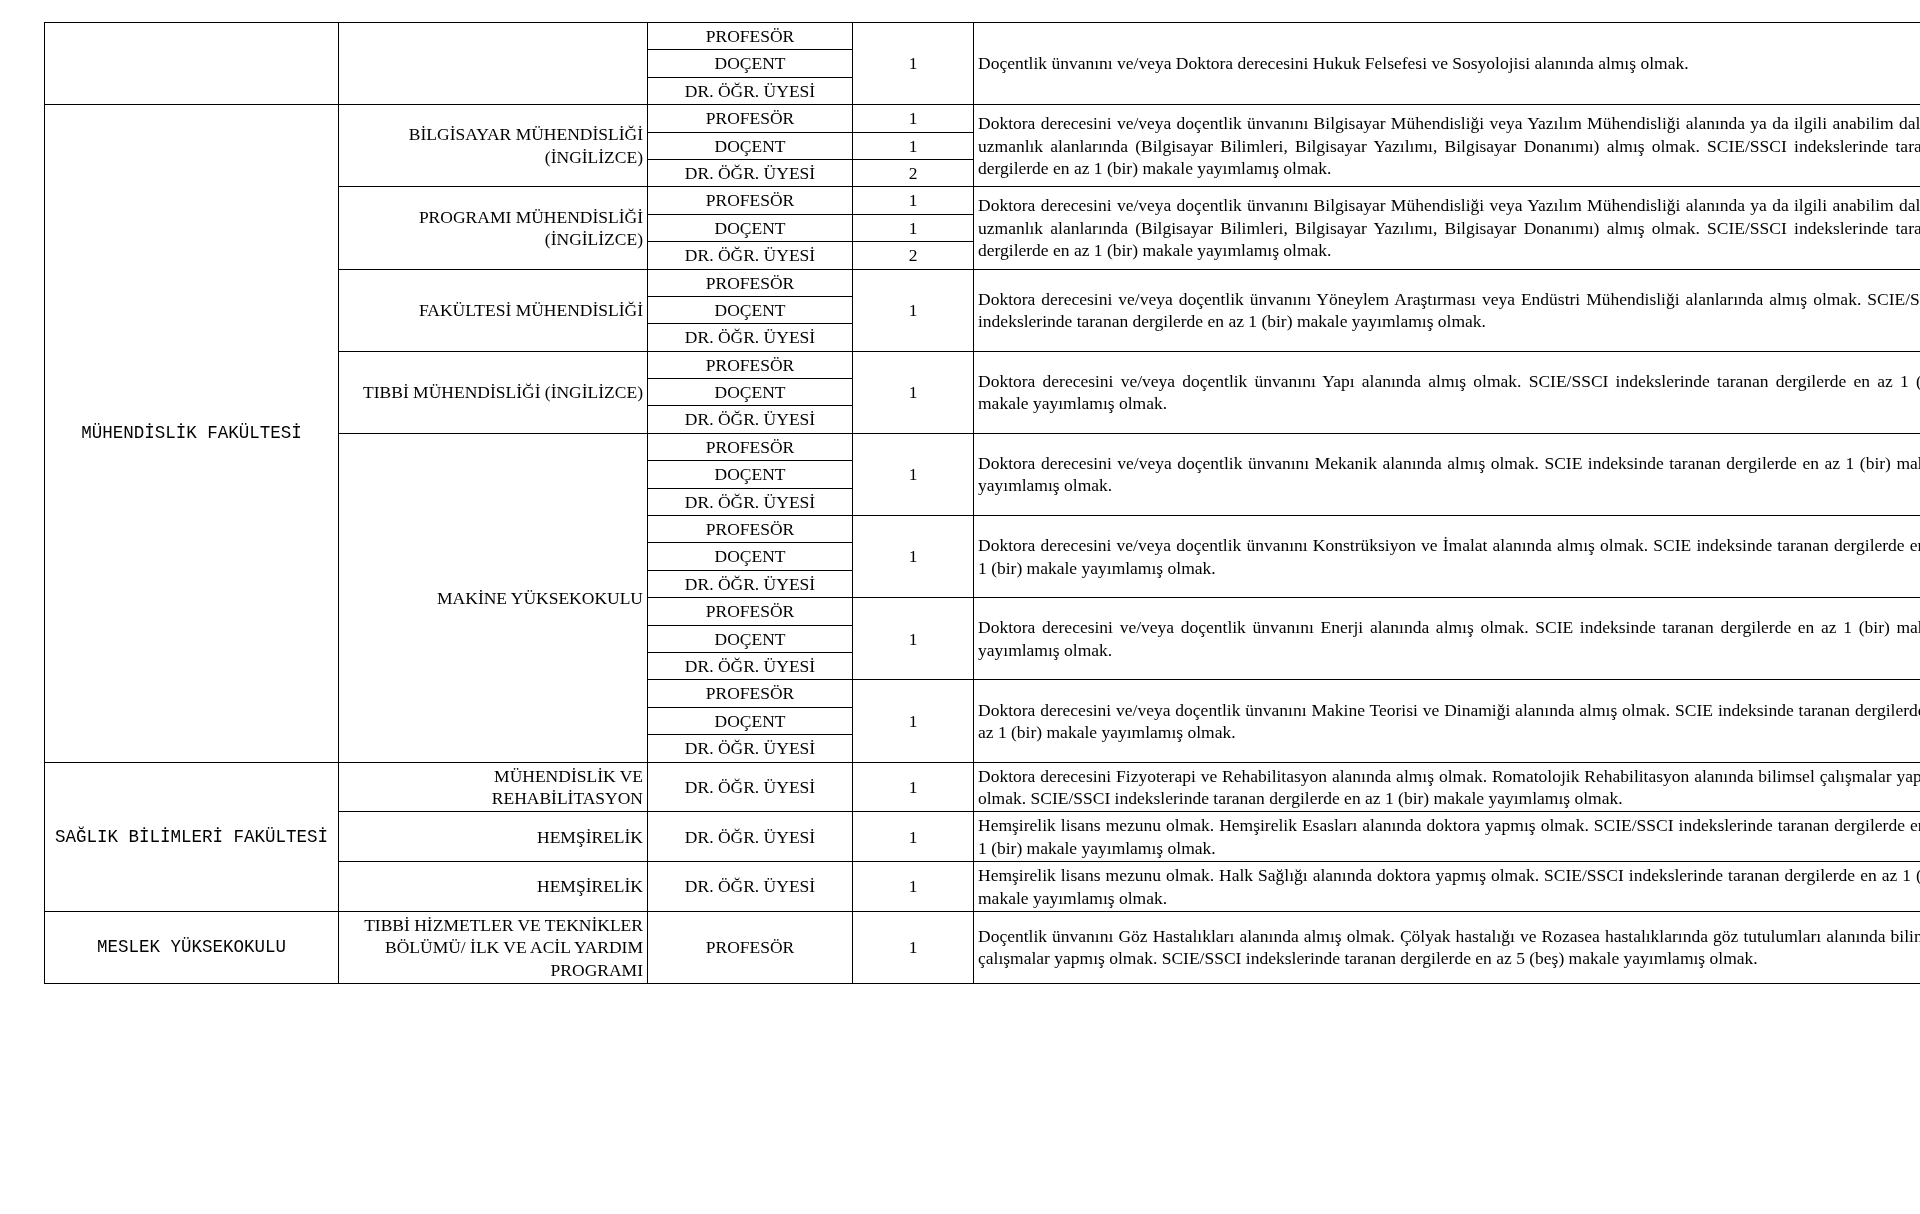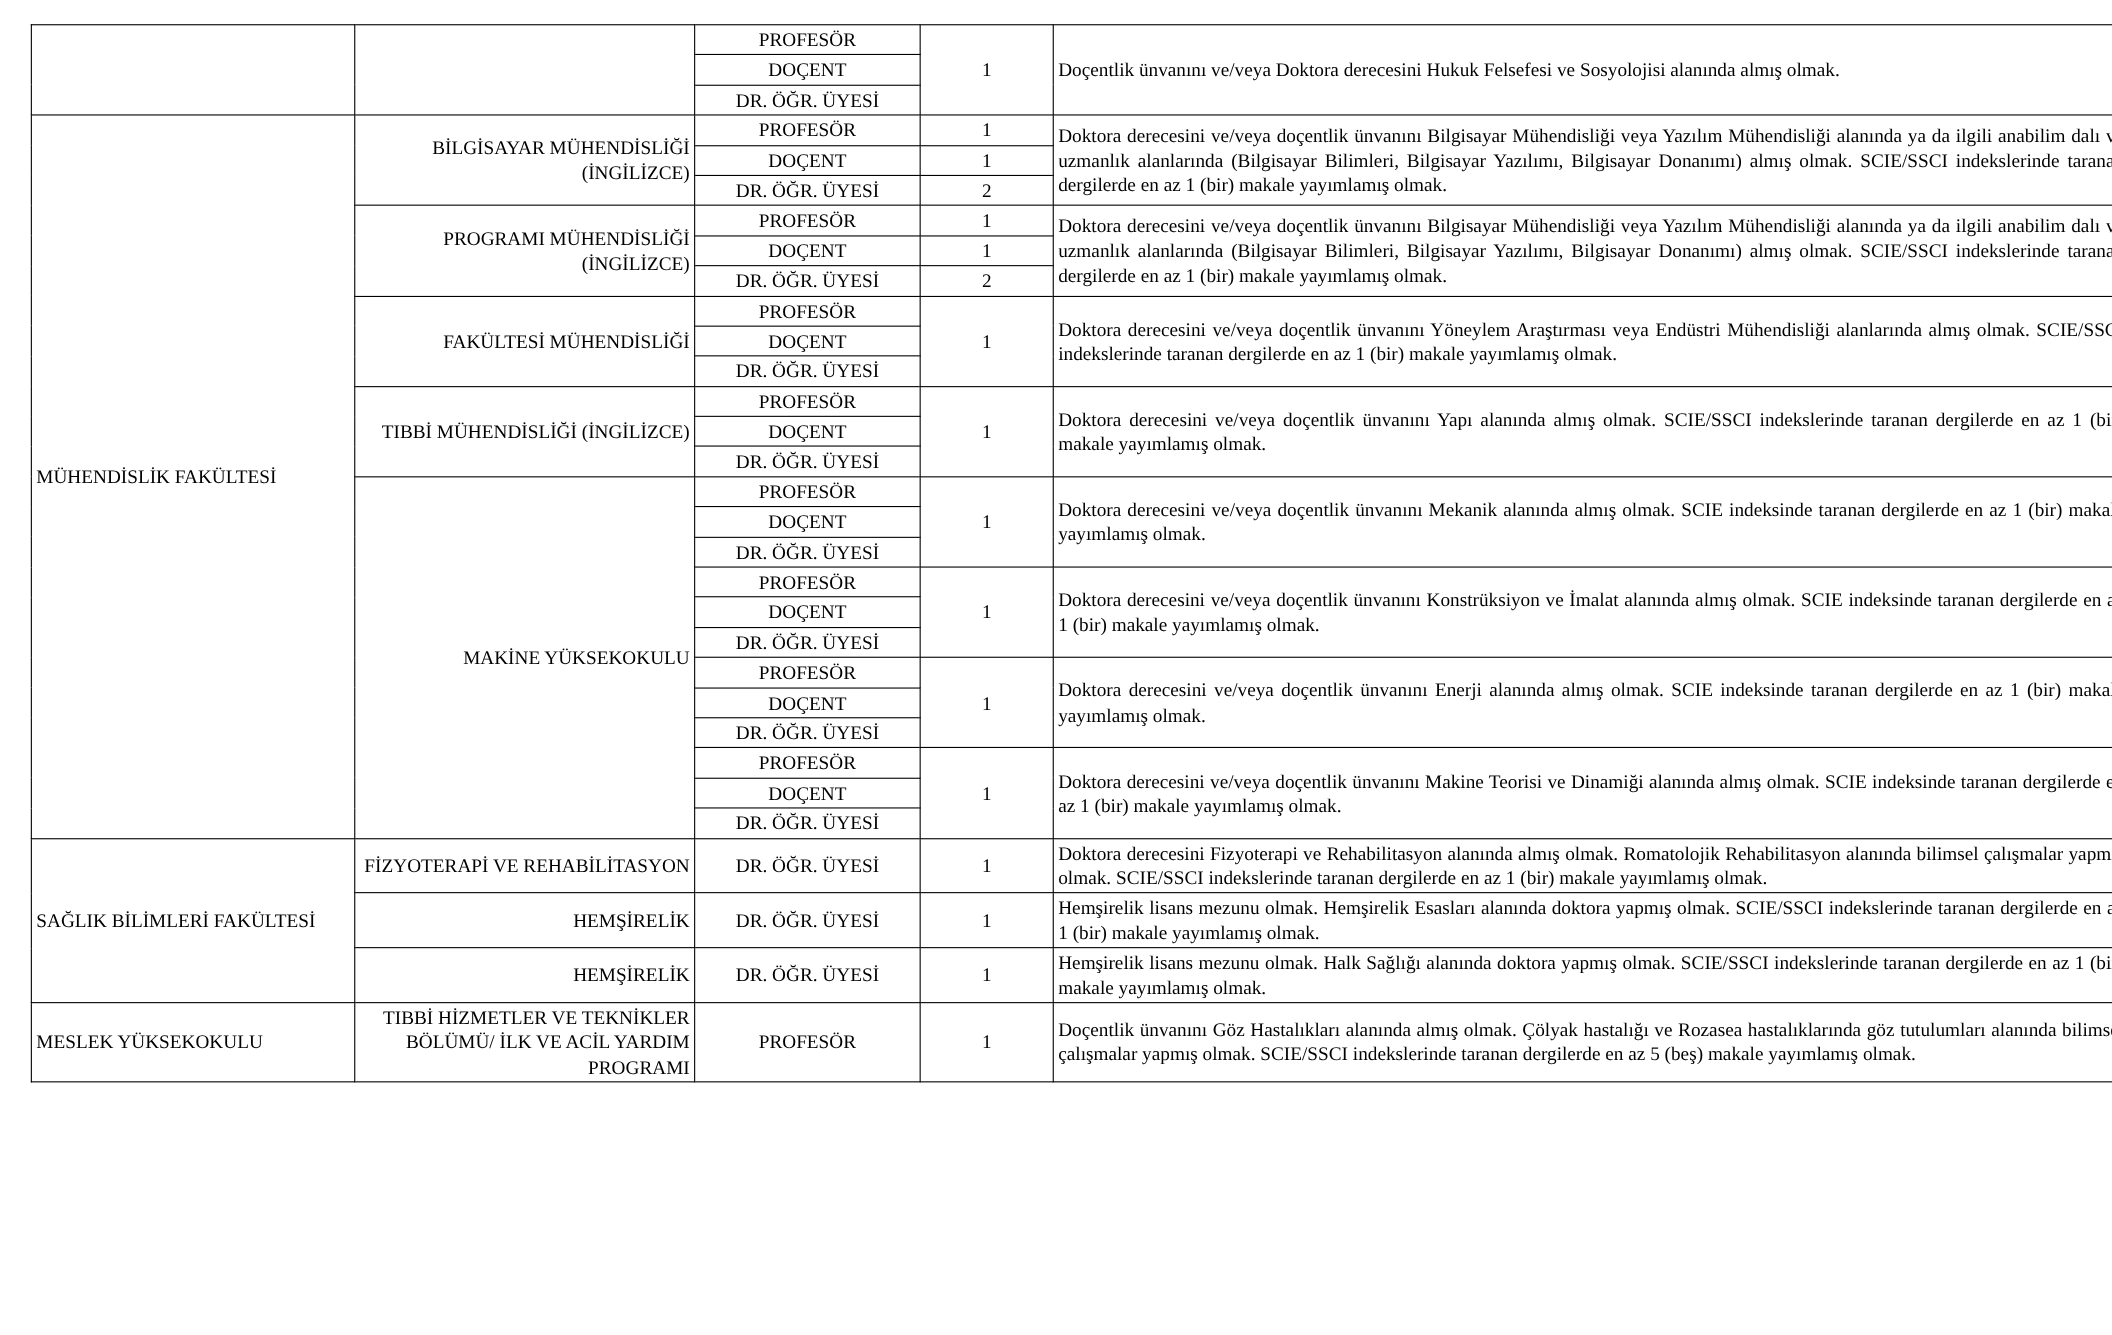--- a/index.html
+++ b/index.html
@@ -11,35 +11,35 @@
     width: 1920px;
     height: 1214px;
     font-family: "Liberation Serif", serif;
     color: #000000;
   }
   .page {
     position: relative;
     width: 1920px;
     height: 1214px;
     box-sizing: border-box;
-    padding: 22px 30px 0 28px;
+    padding: 22px 30px 0 44px;
   }
   table.main {
     border-collapse: collapse;
     width: 1862px;
     table-layout: fixed;
   }
   table.main td {
     border: 1px solid #000000;
     vertical-align: middle;
     padding: 2px 4px;
     font-size: 17.5px;
     line-height: 1.28;
   }
-  .c-faculty { width: 285px; text-align: left; }
+  .c-faculty { width: 285px; text-align: center; font-family: Liberation Mono, monospace; }
   .c-dept    { width: 300px; text-align: right; }
   .c-title   { width: 196px; text-align: center; }
   .c-count   { width: 112px; text-align: center; }
   .c-desc    { width: 969px; text-align: justify; text-align-last: left; padding: 4px 8px 4px 8px; }
   .desc-cell { vertical-align: middle; }
   .footer-code {
     margin-top: 18px;
     text-align: right;
     padding-right: 80px;
     font-size: 27px;
@@ -168,21 +168,21 @@
       </tr>
       <tr>
         <td class="c-title">DOÇENT</td>
       </tr>
       <tr>
         <td class="c-title">DR. ÖĞR. ÜYESİ</td>
       </tr>
 
       <tr>
         <td class="c-faculty" rowspan="3">SAĞLIK BİLİMLERİ FAKÜLTESİ</td>
-        <td class="c-dept">FİZYOTERAPİ VE REHABİLİTASYON</td>
+        <td class="c-dept">MÜHENDİSLİK VE REHABİLİTASYON</td>
         <td class="c-title">DR. ÖĞR. ÜYESİ</td>
         <td class="c-count">1</td>
         <td class="c-desc desc-cell">Doktora derecesini Fizyoterapi ve Rehabilitasyon alanında almış olmak. Romatolojik Rehabilitasyon alanında bilimsel çalışmalar yapmış olmak. SCIE/SSCI indekslerinde taranan dergilerde en az 1 (bir) makale yayımlamış olmak.</td>
       </tr>
       <tr>
         <td class="c-dept">HEMŞİRELİK</td>
         <td class="c-title">DR. ÖĞR. ÜYESİ</td>
         <td class="c-count">1</td>
         <td class="c-desc desc-cell">Hemşirelik lisans mezunu olmak. Hemşirelik Esasları alanında doktora yapmış olmak. SCIE/SSCI indekslerinde taranan dergilerde en az 1 (bir) makale yayımlamış olmak.</td>
       </tr>

